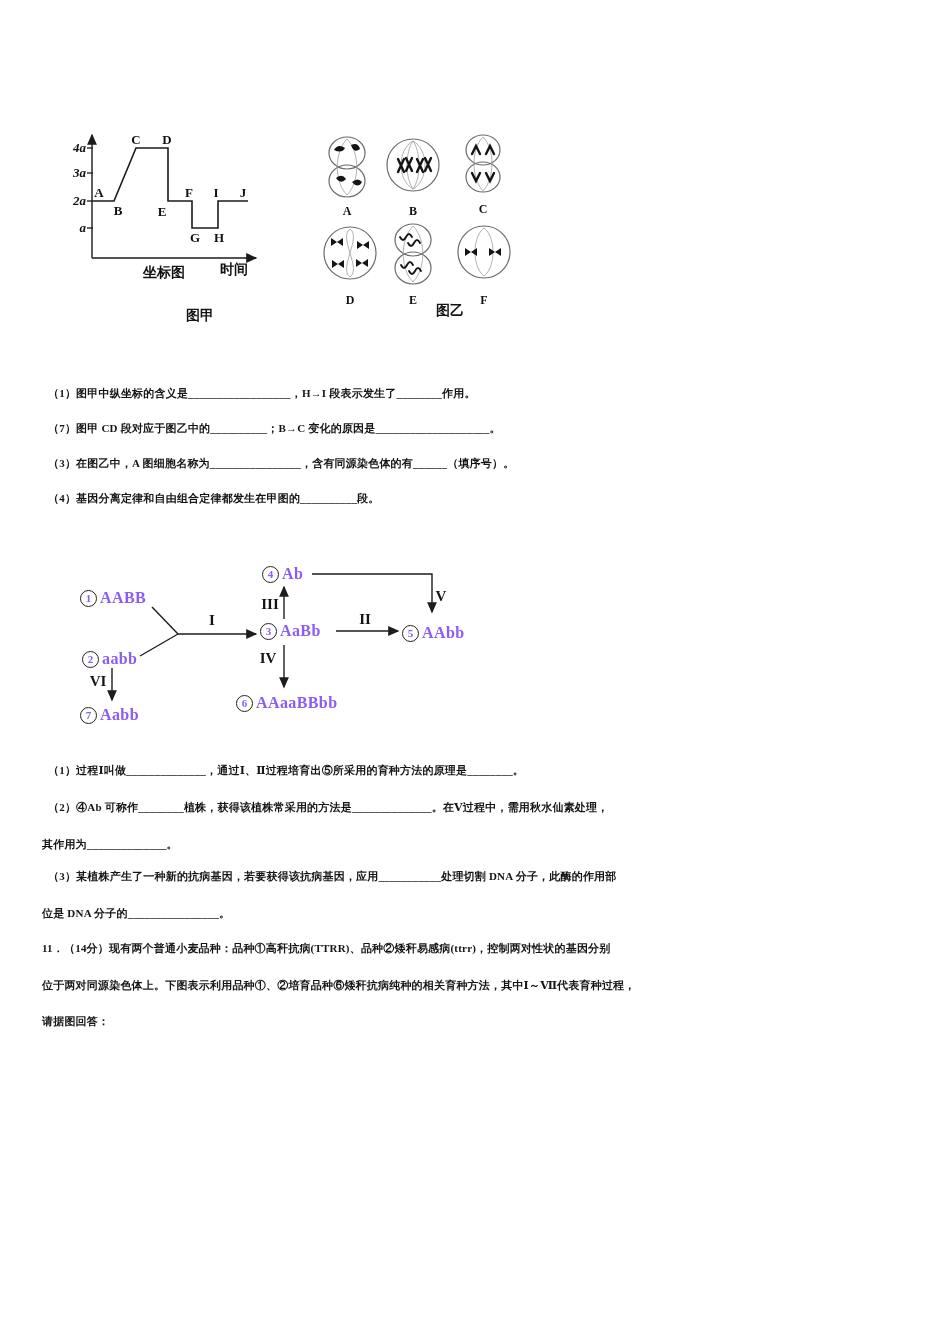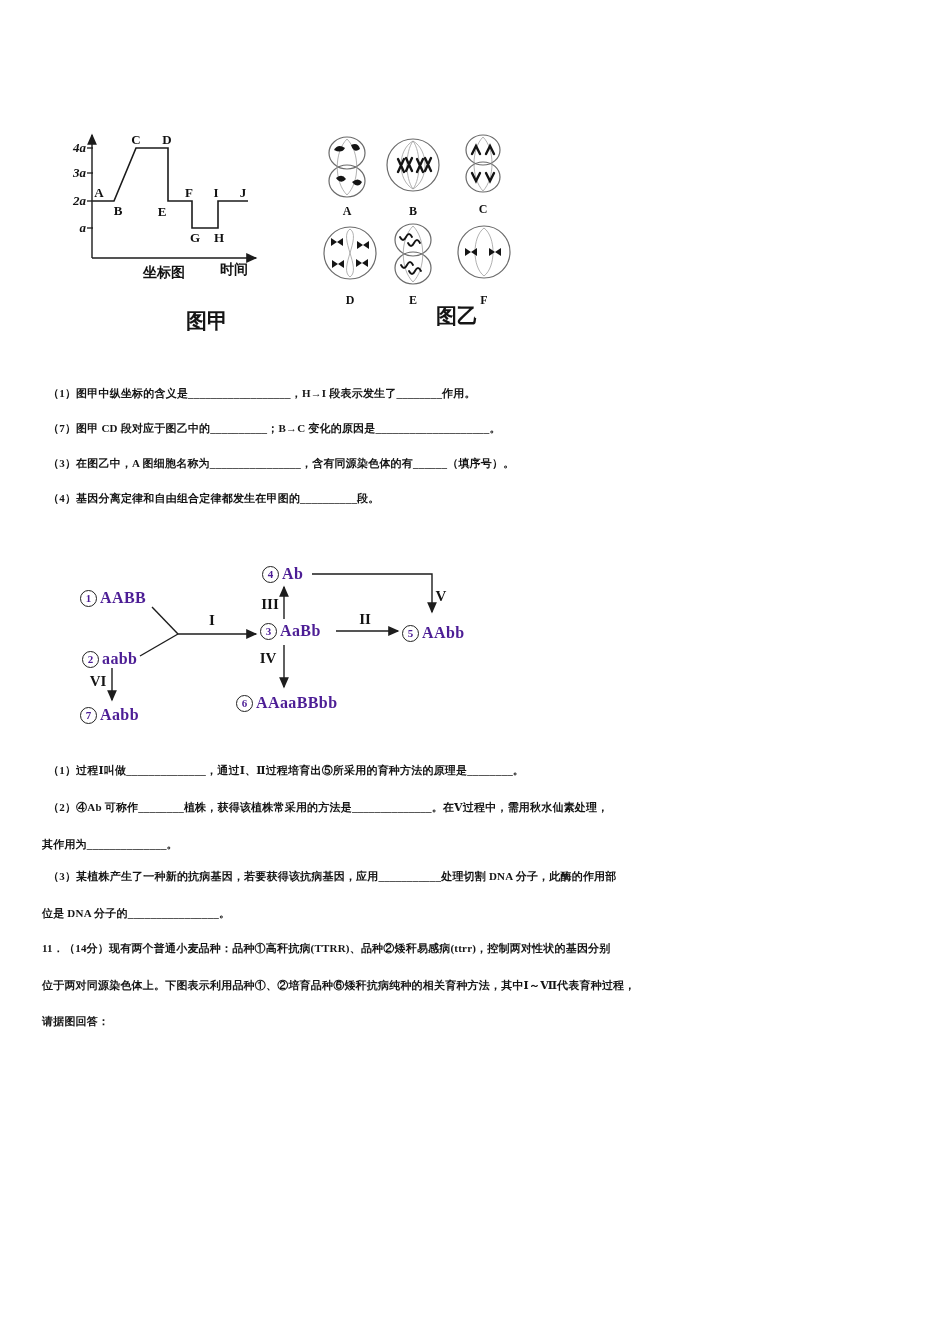--- a/index.html
+++ b/index.html
@@ -1,36 +1,36 @@
 <!DOCTYPE html>
 <html><head>
 <meta charset="utf-8">
 <style>
   html,body{margin:0;padding:0;background:#ffffff;}
   .page{position:relative;width:950px;height:1344px;background:#fff;overflow:hidden;
         font-family:"Liberation Serif","DejaVu Serif",serif;color:#151515;padding-left:9px;}
   .l{position:absolute;white-space:nowrap;font-size:11px;font-weight:bold;letter-spacing:.2px;}
-  .cap{position:absolute;white-space:nowrap;font-size:21px;font-weight:bold;}
+  .cap{position:absolute;white-space:nowrap;font-size:14px;font-weight:bold;}
   
   .axis{stroke:#1b1b1b;stroke-width:1.4;fill:none;}
   .curve{stroke:#1b1b1b;stroke-width:1.6;fill:none;}
   .tick{stroke:#1b1b1b;stroke-width:1.3;}
   .ptlab{font:bold 13px "Liberation Serif",serif;fill:#111;text-anchor:middle;}
   .ticklab{font:bold italic 13px "Liberation Serif",serif;fill:#111;text-anchor:end;}
   .axcap{font:bold 14px "Liberation Serif",serif;fill:#111;}
   
   .cellline{fill:none;stroke:#6b6b6b;stroke-width:1.2;}
   .spindle{fill:none;stroke:#9d9d9d;stroke-width:.8;}
   .chrom{fill:#141414;}
   .xstroke{stroke:#141414;stroke-width:2.4;fill:none;stroke-linecap:round;}
   .squig{stroke:#141414;stroke-width:1.9;fill:none;stroke-linecap:round;}
   .cl{font:bold 12px "Liberation Serif",serif;fill:#111;text-anchor:middle;}
   
   .diagram{position:absolute;left:60px;top:553px;width:440px;height:185px;}
-  .node{position:absolute;white-space:nowrap;font-weight:bold;font-size:16px;color:#4c1d95;}
+  .node{position:absolute;white-space:nowrap;font-weight:bold;font-size:16px;color:#8b5cf6;}
   .cnum{display:inline-block;width:15px;height:15px;line-height:15px;border:1.4px solid #222;
         border-radius:50%;font-size:11px;text-align:center;vertical-align:1px;margin-right:3px;
         font-family:"Liberation Serif",serif;}
   .geno{letter-spacing:.4px;}
   .arrowline{stroke:#1d1d1d;stroke-width:1.4;fill:none;}
   .proc{font:bold 15px "Liberation Serif",serif;fill:#141414;text-anchor:middle;}
 </style>
 </head>
 <body>
 

